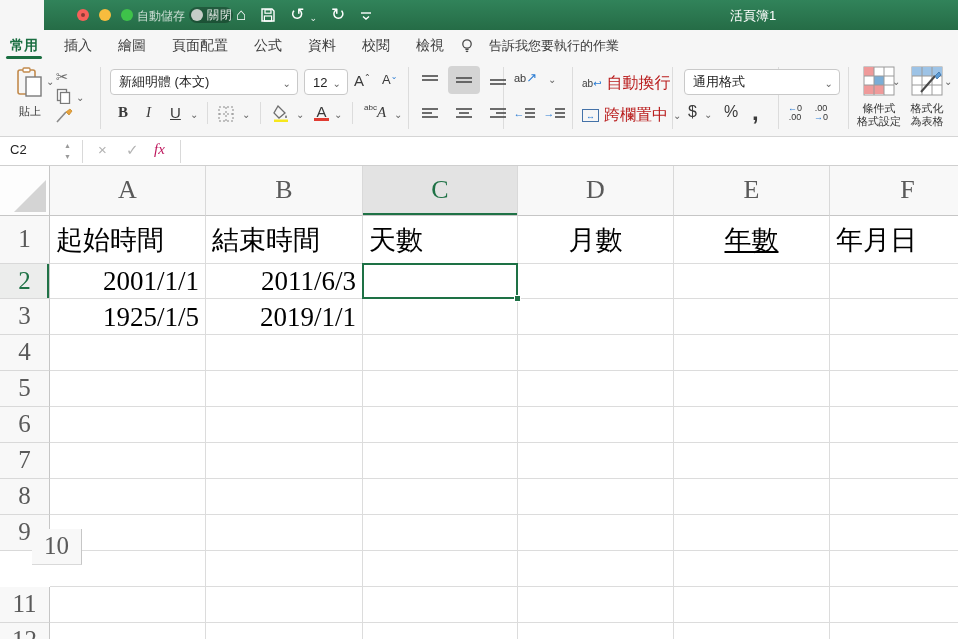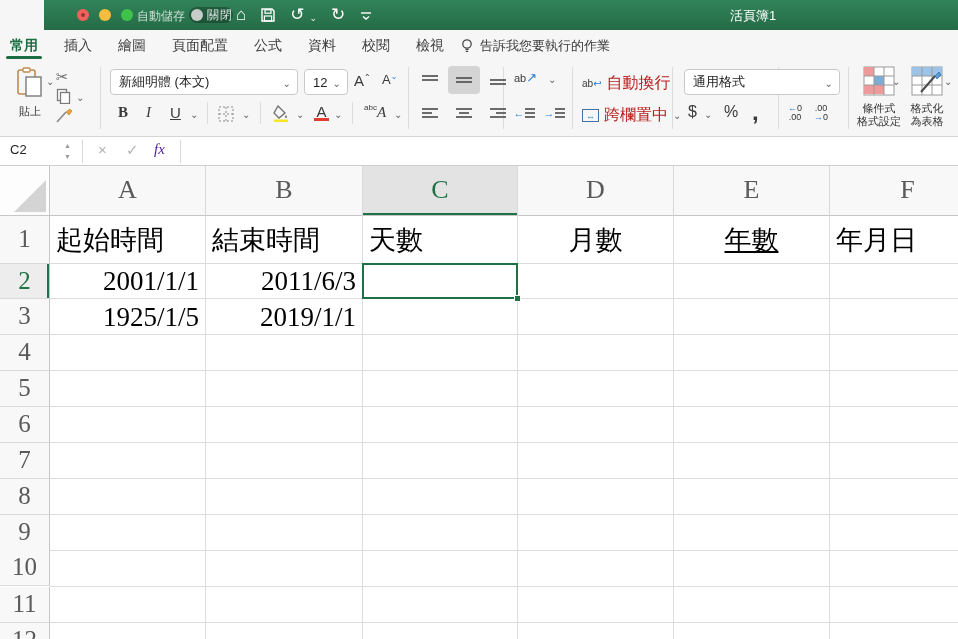--- a/index.html
+++ b/index.html
@@ -27,21 +27,21 @@
   .win-title { position:absolute; left:686px; top:7px; font-size:13px; color:#fff; }
 
   
   .menubar { position:absolute; left:0; top:30px; width:958px; height:32px; background:#f6f6f6;
              display:flex; align-items:center; }
   .mtab { font-size:14px; color:#3c3c3c; margin-left:26px; position:relative; height:32px; line-height:30px; cursor:default; }
   .mtab:first-child { margin-left:10px; }
   .mtab.active { color:#1a6e41; font-weight:bold; }
   .mtab.active::after { content:""; position:absolute; left:-4px; right:-4px; bottom:3px; height:3px;
                         background:#1a6e41; border-radius:2px; }
-  .tellme { display:flex; align-items:center; margin-left:16px; gap:6px; font-size:13px; color:#3c3c3c; }
+  .tellme { display:flex; align-items:center; margin-left:16px; gap:15px; font-size:13px; color:#3c3c3c; }
 
   
   .ribbon { position:absolute; left:0; top:62px; width:958px; height:75px; background:#f6f6f6;
             border-bottom:1px solid #d5d5d5; }
   .rdiv { position:absolute; top:5px; height:62px; width:1px; background:#dcdcdc; }
   .chevron { font-size:10px; color:#666; }
   .combo { position:absolute; height:26px; background:#fff; border:1px solid #c9c9c9; border-radius:4px;
            font-size:13px; color:#222; display:flex; align-items:center; padding:0 8px; }
   .combo .chevron { position:absolute; right:6px; top:8px; }
   .rlabel { font-size:16px; color:#b91c1c;text-align:center; }
@@ -54,21 +54,21 @@
   .bigbtn .blabel { font-size:11px; color:#333; line-height:13px; margin-top:2px; }
 
   
   .fbar { position:absolute; left:0; top:137px; width:958px; height:29px; background:#fff;
           border-bottom:1px solid #cfcfcf; }
   .namebox { position:absolute; left:10px; top:5px; font-size:13px; color:#222; }
   .stepper { position:absolute; left:64px; top:3px; display:flex; flex-direction:column; color:#9a9a9a;
              font-size:7px; line-height:11px; text-align:center; }
   .fdiv { position:absolute; top:3px; height:23px; width:1px; background:#d9d9d9; }
   .fbtn { position:absolute; top:4px; font-size:15px; color:#b3b3b3; }
-  .fx { font-family:"Liberation Serif","DejaVu Serif",serif; font-style:italic; color:#4c1d95; }
+  .fx { font-family:"Liberation Serif","DejaVu Serif",serif; font-style:italic; color:#be185d; }
 
   
   #grid { position:absolute; left:0; top:166px; width:958px; height:473px; background:#fff; overflow:hidden; }
   .corner { position:absolute; left:0; top:0; width:50px; height:50px; background:#fdfdfd;
             border-right:1px solid #c6c6c6; border-bottom:1px solid #c6c6c6; }
   .corner .tri { position:absolute; right:3px; bottom:3px; width:0; height:0;
                  border-style:solid; border-width:0 0 32px 32px;
                  border-color:transparent transparent #d4d4d4 transparent; }
   .col-h { position:absolute; top:0; height:50px; background:#f8f8f8; border-right:1px solid #d9d9d9;
            border-bottom:1px solid #c6c6c6; text-align:center; line-height:48px;
@@ -417,21 +417,21 @@
       <div class="cell" style="left: 518px; top: 313px; width: 156px; height: 36px; line-height: 36px;"></div>
       <div class="cell" style="left: 674px; top: 313px; width: 156px; height: 36px; line-height: 36px;"></div>
       <div class="cell" style="left: 830px; top: 313px; width: 156px; height: 36px; line-height: 36px;"></div>
       <div class="row-h" style="top: 349px; height: 36px; line-height: 34px;">9</div>
       <div class="cell" style="left: 50px; top: 349px; width: 156px; height: 36px; line-height: 36px;"></div>
       <div class="cell" style="left: 206px; top: 349px; width: 157px; height: 36px; line-height: 36px;"></div>
       <div class="cell" style="left: 363px; top: 349px; width: 155px; height: 36px; line-height: 36px;"></div>
       <div class="cell" style="left: 518px; top: 349px; width: 156px; height: 36px; line-height: 36px;"></div>
       <div class="cell" style="left: 674px; top: 349px; width: 156px; height: 36px; line-height: 36px;"></div>
       <div class="cell" style="left: 830px; top: 349px; width: 156px; height: 36px; line-height: 36px;"></div>
-      <div class="row-h" style="top: 384px; height: 36px; line-height: 34px;">10</div>
+      <div class="row-h" style="top: 363px; height: 36px; line-height: 34px; margin-left: 32px;">10</div>
       <div class="cell" style="left: 50px; top: 385px; width: 156px; height: 36px; line-height: 36px;"></div>
       <div class="cell" style="left: 206px; top: 385px; width: 157px; height: 36px; line-height: 36px;"></div>
       <div class="cell" style="left: 363px; top: 385px; width: 155px; height: 36px; line-height: 36px;"></div>
       <div class="cell" style="left: 518px; top: 385px; width: 156px; height: 36px; line-height: 36px;"></div>
       <div class="cell" style="left: 674px; top: 385px; width: 156px; height: 36px; line-height: 36px;"></div>
       <div class="cell" style="left: 830px; top: 385px; width: 156px; height: 36px; line-height: 36px;"></div>
       <div class="row-h" style="top: 421px; height: 36px; line-height: 34px;">11</div>
       <div class="cell" style="left: 50px; top: 421px; width: 156px; height: 36px; line-height: 36px;"></div>
       <div class="cell" style="left: 206px; top: 421px; width: 157px; height: 36px; line-height: 36px;"></div>
       <div class="cell" style="left: 363px; top: 421px; width: 155px; height: 36px; line-height: 36px;"></div>

